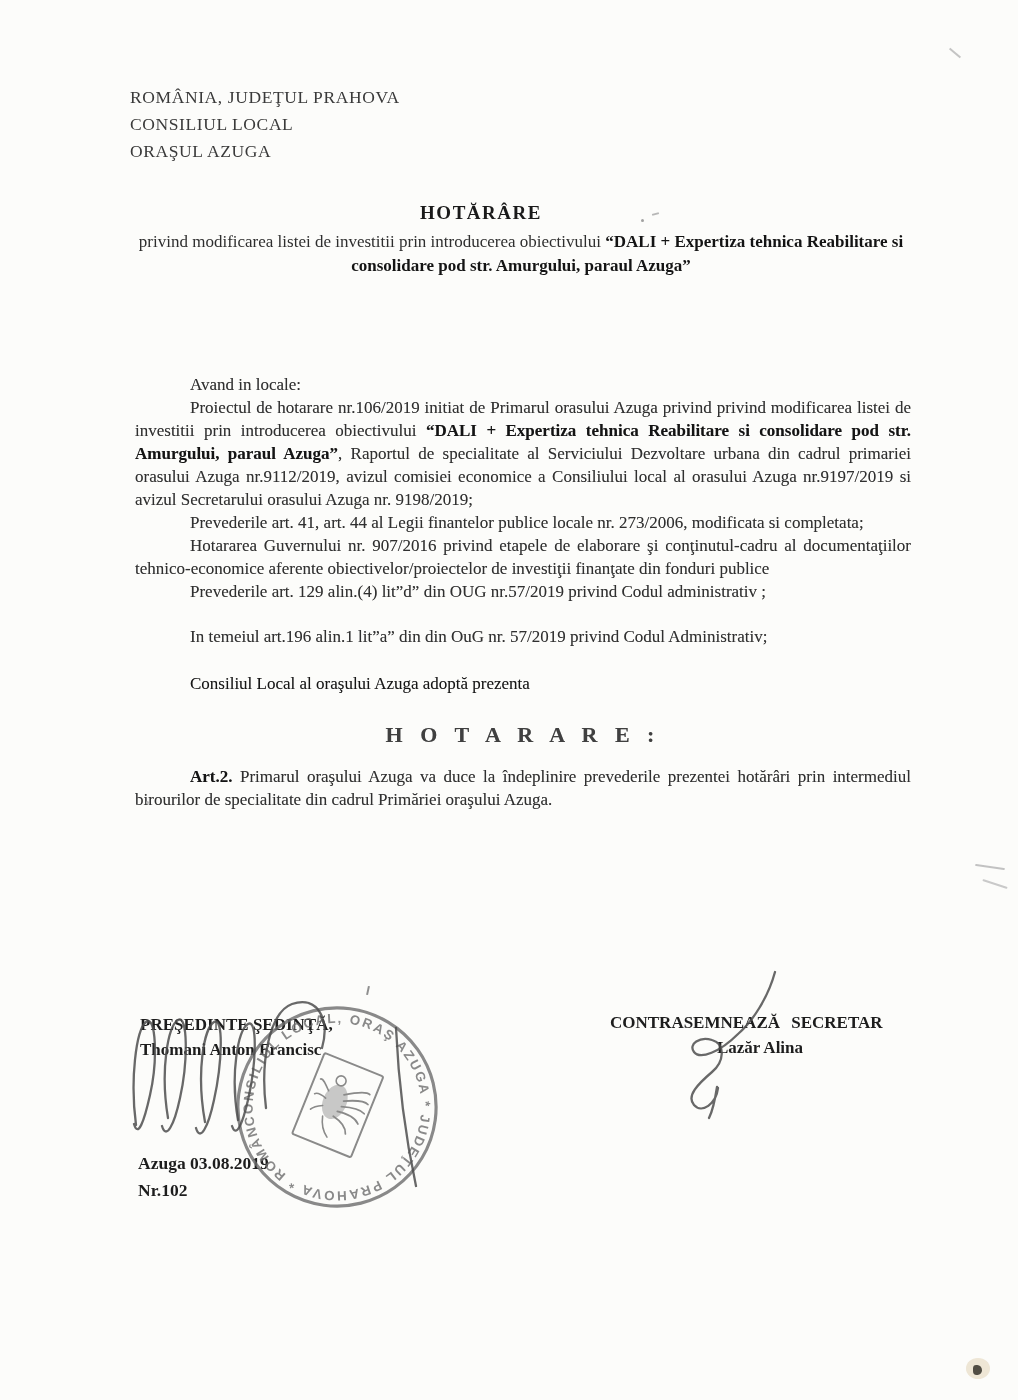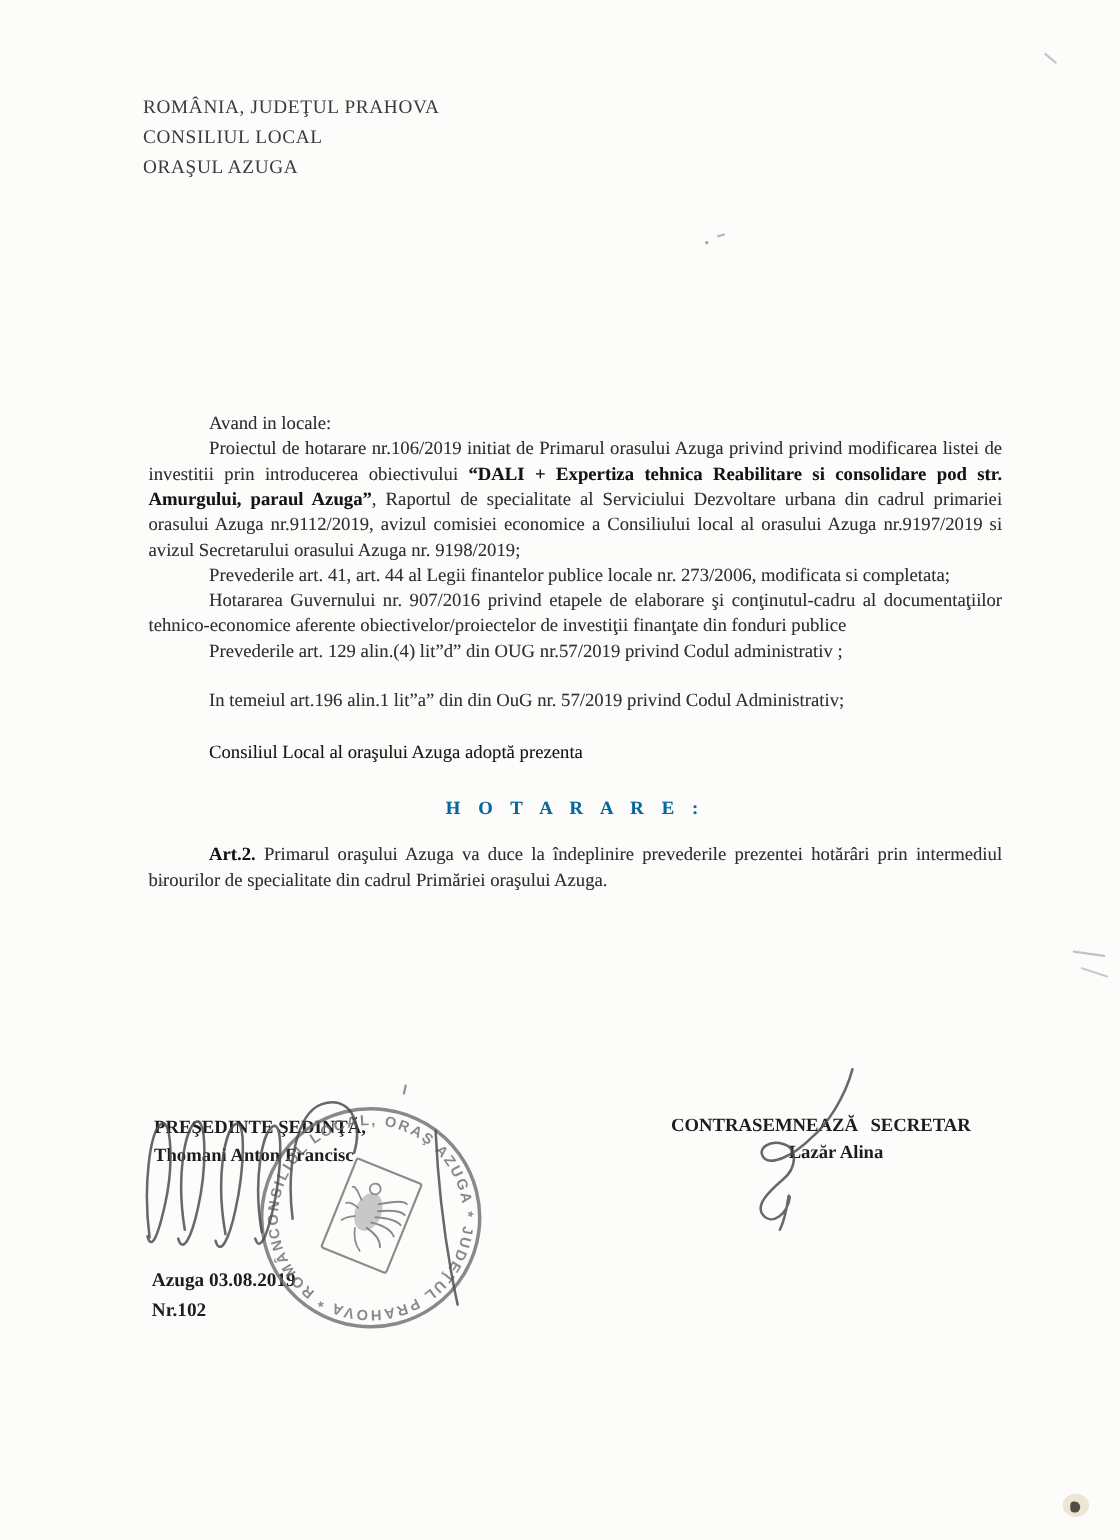--- a/index.html
+++ b/index.html
@@ -39,21 +39,21 @@
     text-align:justify;
     color:#303030;
     text-shadow:0 0 .5px rgba(50,50,50,.35);
   }
   .body-flow p{margin:0;text-indent:55px;}
   .p-prev41{text-indent:62px;}
   .mt-blank{margin-top:22px !important;}
   .adoption{font-weight:normal;color:#161616;text-indent:37px;margin-top:24px !important;text-align:left;}
   .decision-heading{
     text-indent:0 !important;text-align:center;
-    font-weight:bold;color:#0369a1;font-size:17px;
+    font-weight:bold;color:#404040;font-size:22px;
     letter-spacing:6px;margin-top:28px !important;
   }
   .art1{margin-top:27px !important;}
   .art2{margin-top:19px !important;}
   
   .sig-block{position:absolute;font-size:17px;line-height:25px;font-weight:bold;color:#1d1d1d;}
   .sig-president{left:140px;top:1012px;}
   .sig-secretary{left:610px;top:1010px;width:300px;}
   .sig-secretary .sig-title{word-spacing:7px;}
   .sig-secretary .sig-name{text-align:center;width:260px;margin-left:20px;}
@@ -93,20 +93,24 @@
 <body>
 
 <div class="page">
 
   <header class="doc-header">
     <div>ROMÂNIA, JUDEŢUL PRAHOVA</div>
     <div>CONSILIUL LOCAL</div>
     <div>ORAŞUL AZUGA</div>
   </header>
 
+  <section class="title-block">
+    <h1 class="doc-title">HOTĂRÂRE</h1>
+    <p class="doc-subtitle"><span>privind modificarea listei de investitii prin introducerea obiectivului </span><span class="b">“DALI + Expertiza tehnica Reabilitare si consolidare pod str. Amurgului, paraul Azuga”</span></p>
+  </section>
 
   <main class="body-flow">
     <p>Avand in locale:</p>
     <p><span>Proiectul de hotarare nr.106/2019 initiat de Primarul orasului Azuga privind privind modificarea listei de investitii prin introducerea obiectivului </span><span class="b">“DALI + Expertiza tehnica Reabilitare si consolidare pod str. Amurgului, paraul Azuga”</span><span>, Raportul de specialitate al Serviciului Dezvoltare urbana din cadrul primariei orasului Azuga nr.9112/2019, avizul comisiei economice a Consiliului local al orasului Azuga nr.9197/2019 si avizul Secretarului orasului Azuga nr. 9198/2019;</span></p>
     <p class="p-prev41">Prevederile art. 41, art. 44 al Legii finantelor publice locale nr. 273/2006, modificata si completata;</p>
     <p>Hotararea Guvernului nr. 907/2016 privind etapele de elaborare şi conţinutul-cadru al documentaţiilor tehnico-economice aferente obiectivelor/proiectelor de investiţii finanţate din fonduri publice</p>
     <p>Prevederile art. 129 alin.(4) lit”d” din OUG nr.57/2019 privind Codul administrativ ;</p>
     <p class="mt-blank">In temeiul art.196 alin.1 lit”a” din din OuG nr. 57/2019 privind Codul Administrativ;</p>
     <p class="adoption">Consiliul Local al oraşului Azuga adoptă prezenta</p>
     <p class="decision-heading">H O T A R A R E :</p>

